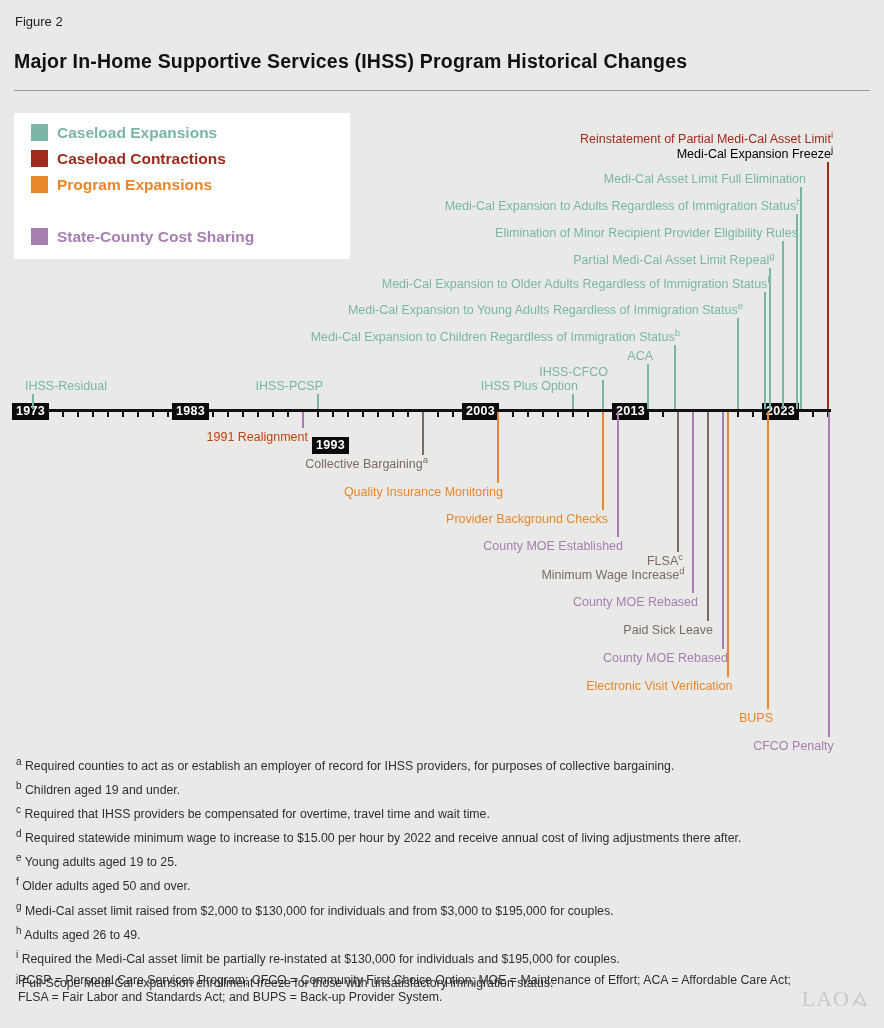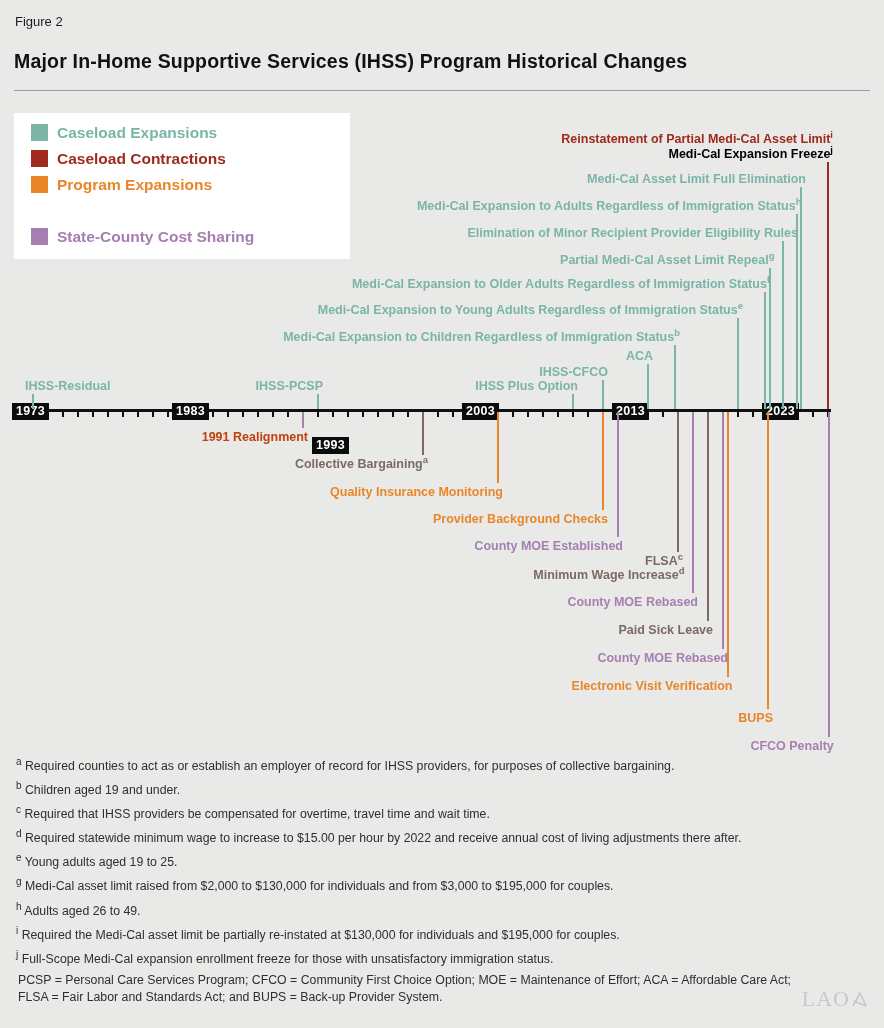--- a/index.html
+++ b/index.html
@@ -15,21 +15,21 @@
   #legend{position:absolute;left:14px;top:113px;width:336px;height:146px;background:#ffffff;}
   .legend-row{position:absolute;left:17px;display:flex;align-items:flex-start;height:18px;}
   .legend-swatch{width:17px;height:17px;margin-right:9px;flex:0 0 auto;}
   .legend-label{font-size:15.5px;font-weight:bold;white-space:nowrap;}
   #chart{position:absolute;left:0;top:0;width:884px;height:760px;}
   .axis-line{position:absolute;top:409px;height:3px;background:#111;}
   .tick{position:absolute;top:412px;width:2px;height:5px;background:#111;}
   .year-box{position:absolute;top:403px;height:15px;line-height:15px;background:#0b0b0b;color:#fff;
     font-size:12.5px;font-weight:bold;padding:1px 4px;letter-spacing:.3px;text-align:right;}
   .evt-line{position:absolute;width:2px;}
-  .evt-label{position:absolute;font-size:12.5px;font-weight:bold;white-space:nowrap;line-height:14px;text-align:center;}
+  .evt-label{position:absolute;font-size:12.5px;font-weight:normal;white-space:nowrap;line-height:14px;text-align:center;}
   .evt-label sup{font-size:9.5px;line-height:0;}
   #footnotes{position:absolute;left:16px;top:752px;width:850px;color:#2e2e2e;}
   .footnote{font-size:12.3px;line-height:20px;color:#2e2e2e;}
   .footnote sup{font-size:10px;color:#2e2e2e;}
   #abbrev{position:absolute;left:18px;top:972px;width:820px;color:#2e2e2e;}
   .abbrev-line{font-size:12.3px;line-height:17px;}
   #logo{position:absolute;right:16px;top:986px;color:#c7c9c8;
     font-family:"Liberation Serif","DejaVu Serif",serif;font-size:22px;letter-spacing:1px;
     display:flex;align-items:center;}
   #logo svg{margin-left:1px;}
@@ -173,20 +173,21 @@
       <div class="evt-label" style="top: 711px; color: rgb(233, 134, 42); right: 111px;">BUPS</div>
       <div class="evt-line" style="left: 827.75px; background: rgb(166, 127, 176); top: 412px; height: 325px;"></div>
       <div class="evt-label" style="top: 739px; color: rgb(166, 127, 176); right: 50.25px;">CFCO Penalty</div>
     </div>
   <div id="footnotes">
       <div class="footnote"><sup>a</sup> Required counties to act as or establish an employer of record for IHSS providers, for purposes of collective bargaining.</div>
       <div class="footnote"><sup>b</sup> Children aged 19 and under.</div>
       <div class="footnote"><sup>c</sup> Required that IHSS providers be compensated for overtime, travel time and wait time.</div>
       <div class="footnote"><sup>d</sup> Required statewide minimum wage to increase to $15.00 per hour by 2022 and receive annual cost of living adjustments there after.</div>
       <div class="footnote"><sup>e</sup> Young adults aged 19 to 25.</div>
+      <div class="footnote"><sup>f</sup> Older adults aged 50 and over.</div>
       <div class="footnote"><sup>g</sup> Medi-Cal asset limit raised from $2,000 to $130,000 for individuals and from $3,000 to $195,000 for couples.</div>
       <div class="footnote"><sup>h</sup> Adults aged 26 to 49.</div>
       <div class="footnote"><sup>i</sup> Required the Medi-Cal asset limit be partially re-instated at $130,000 for individuals and $195,000 for couples.</div>
       <div class="footnote"><sup>j</sup> Full-Scope Medi-Cal expansion enrollment freeze for those with unsatisfactory immigration status.</div>
     </div>
   <div id="abbrev">
       <div class="abbrev-line">PCSP = Personal Care Services Program; CFCO = Community First Choice Option; MOE = Maintenance of Effort; ACA = Affordable Care Act;</div>
       <div class="abbrev-line">FLSA = Fair Labor and Standards Act; and BUPS = Back-up Provider System.</div>
     </div>
   <div id="logo">

